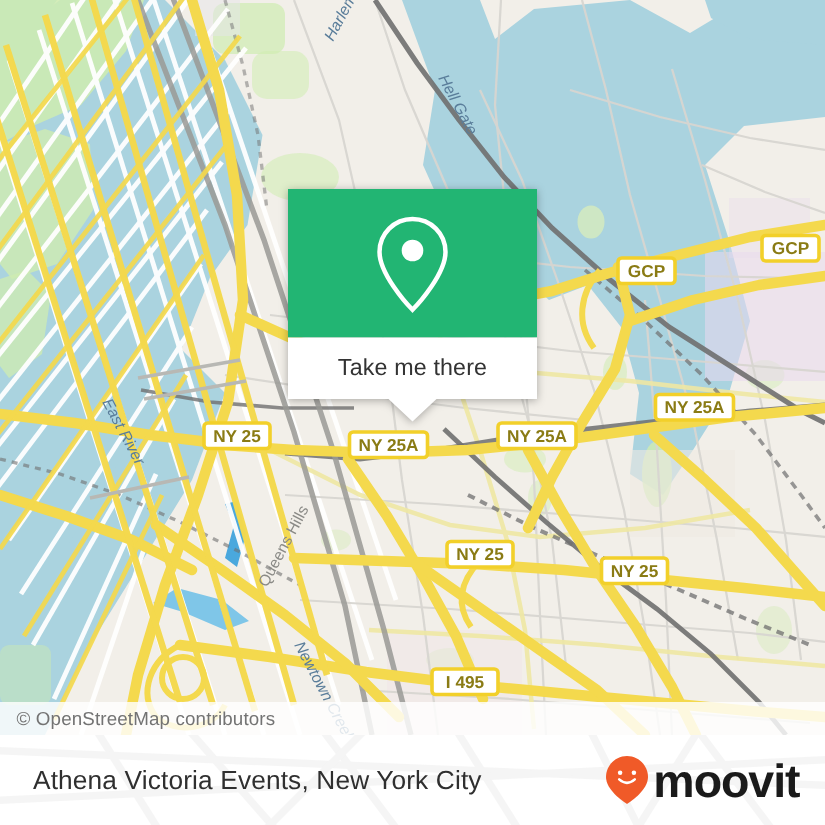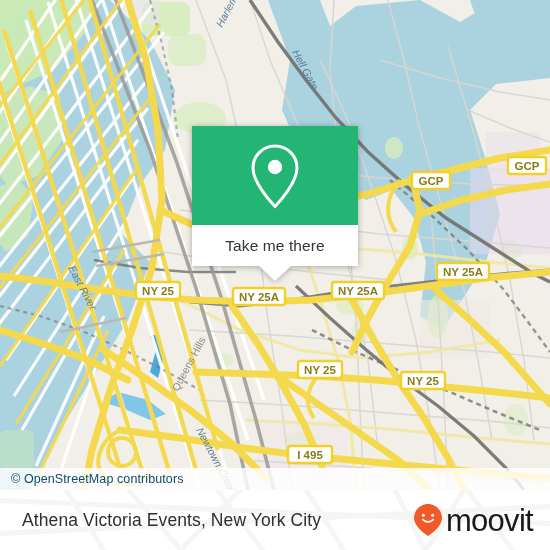--- a/index.html
+++ b/index.html
@@ -12,21 +12,21 @@
 
   
   .map{position:absolute;left:0;top:0;width:550px;height:490px;overflow:hidden;background:#f2efe9;}
   .map svg{position:absolute;left:0;top:0;}
 
   
   .attrib{
     position:absolute;left:0;bottom:0;width:550px;height:22px;
     background:rgba(255,255,255,.82);
     display:flex;align-items:center;
-    font-size:12.5px;color:#0c4a6e;letter-spacing:.1px;
+    font-size:12.5px;color:#737373;letter-spacing:.1px;
     padding-left:11px;box-sizing:border-box;z-index:40;
   }
 
   
   .callout{
     position:absolute;left:192px;top:126px;width:166px;z-index:60;
     filter:drop-shadow(0 1px 3px rgba(0,0,0,.30));
   }
   .callout-top{
     height:99px;background:#22b573;
@@ -55,21 +55,21 @@
   .footer-title{
     position:absolute;left:22px;top:0;height:60px;
     display:flex;align-items:center;
     font-size:17.5px;color:#2f2f2f;letter-spacing:.1px;z-index:2;justify-content:flex-end;
   }
   .brand{
     position:absolute;right:17px;top:0;height:60px;
     display:flex;align-items:center;gap:3px;z-index:2;
   }
   .brand-word{
-    font-size:31px;font-weight:400;color:#1a1a1a;letter-spacing:-.7px;
+    font-size:31px;font-weight:700;color:#1a1a1a;letter-spacing:-.7px;
     line-height:1;
   }
 </style>
 </head>
 <body>
 
 <div class="screen">
 
   <div class="map">
     <svg width="550" height="490" viewBox="0 0 550 490" xmlns="http://www.w3.org/2000/svg">

